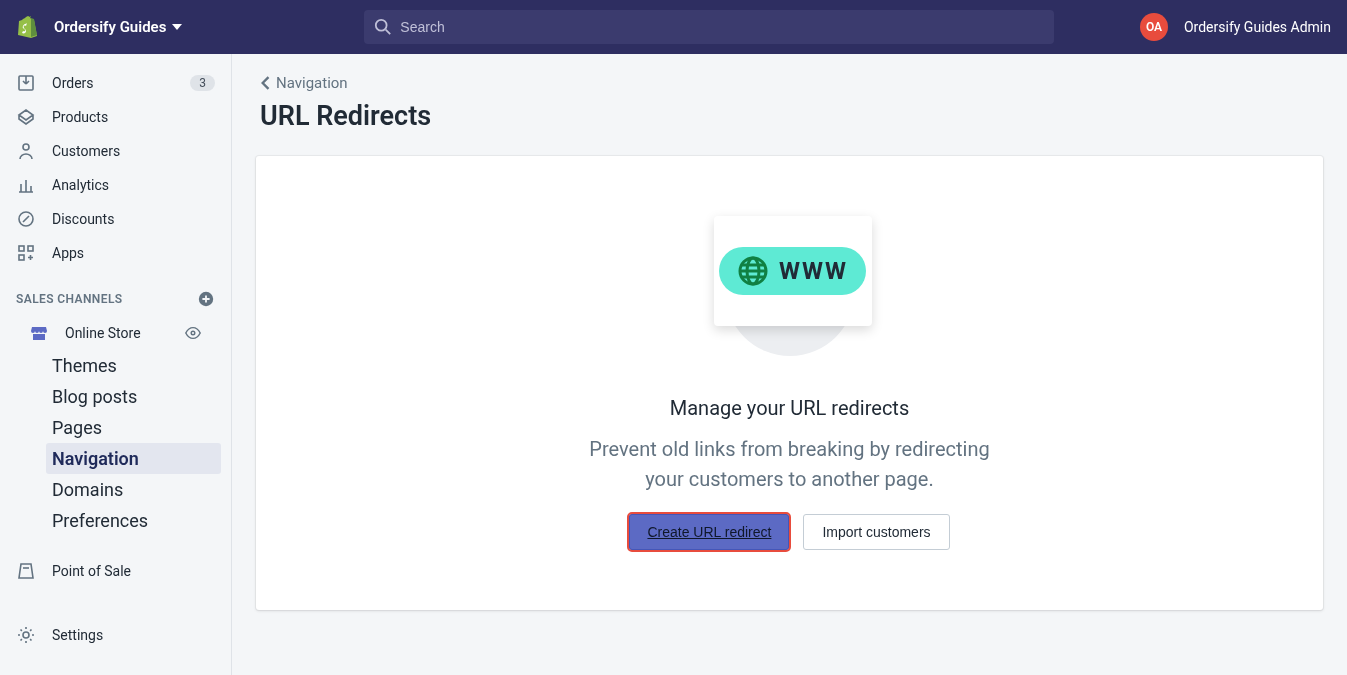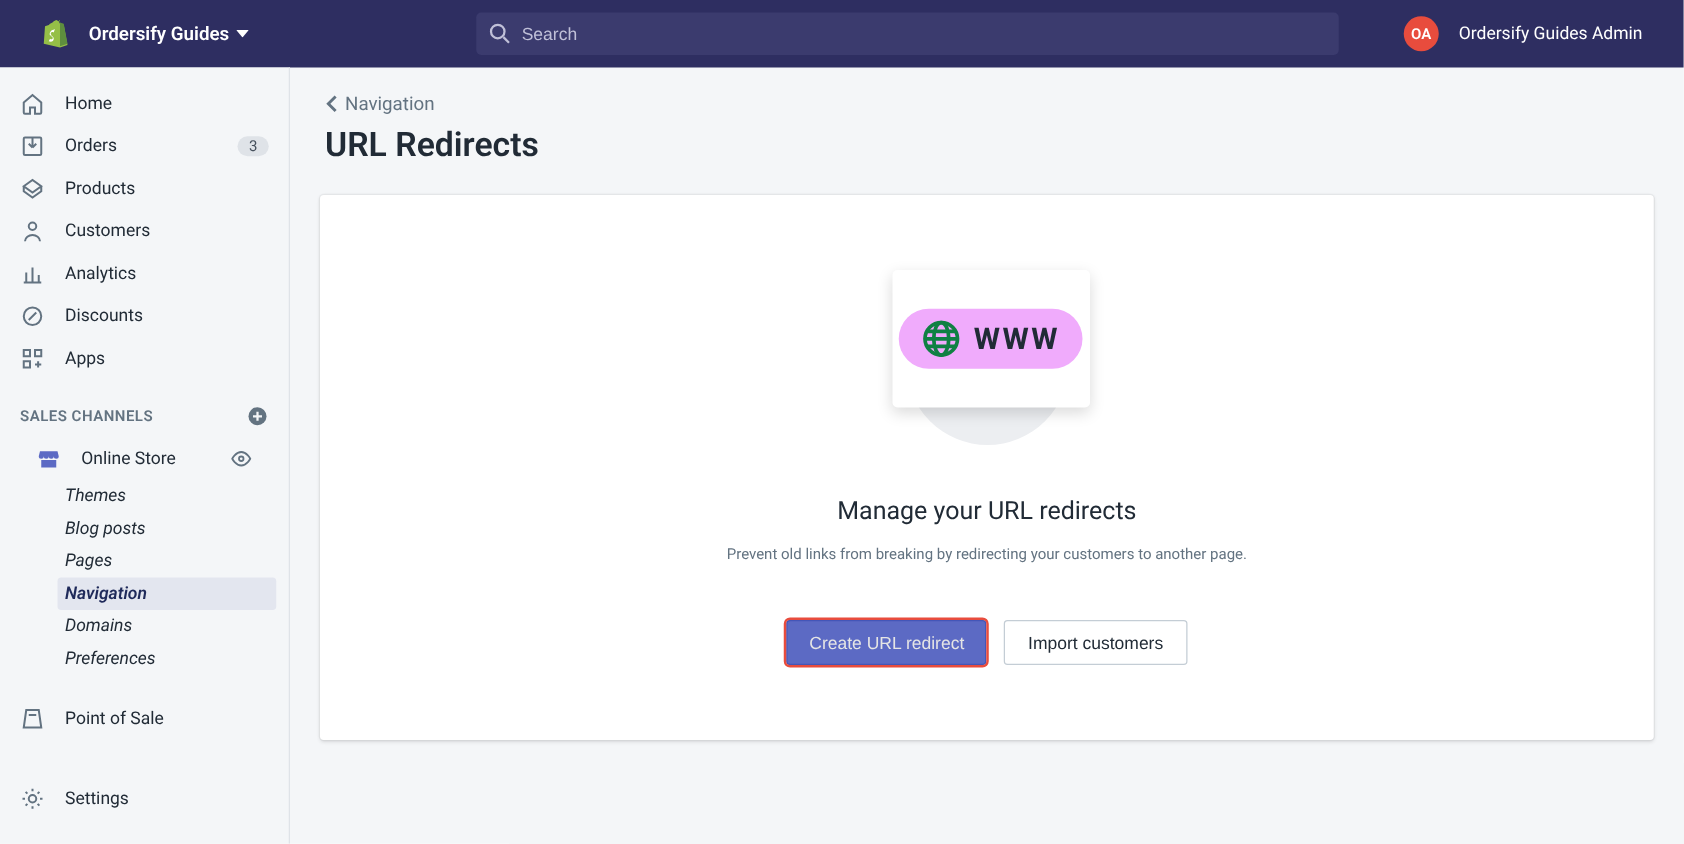--- a/index.html
+++ b/index.html
@@ -1,20 +1,20 @@
 <!DOCTYPE html>
 <html><head>
 <meta charset="utf-8">
 <style>
 * { margin: 0; padding: 0; box-sizing: border-box; }
 body { font-family: -apple-system, BlinkMacSystemFont, "Segoe UI", Roboto, sans-serif; background: #f4f6f8; color: #212b36; overflow: hidden; }
 .app { width: 1347px; height: 675px; display: flex; flex-direction: column; }
 
 
-.topbar { height: 54px; background: #2e2e61; display: flex; align-items: center; padding: 0 33px; gap: 12px; flex-shrink: 0; }
+.topbar { height: 54px; background: #2e2e61; display: flex; align-items: center; padding: 0 16px; gap: 12px; flex-shrink: 0; }
 .logo { width: 22px; height: 24px; }
 .store-name { color: #fff; font-weight: 600; font-size: 15px; margin-left: 4px; display: flex; align-items: center; gap: 6px; cursor: pointer; }
 .search-wrap { flex: 0 0 690px; margin-left: 170px; }
 .search { width: 100%; height: 34px; background: #3b3b6e; border: none; border-radius: 4px; color: #fff; padding: 0 12px 0 36px; font-size: 14px; outline: none; }
 .search::placeholder { color: #c0c0d8; }
 .search-ico { position: relative; }
 .search-ico svg { position: absolute; left: 10px; top: 8px; }
 .spacer { flex: 1; }
 .avatar { width: 28px; height: 28px; border-radius: 50%; background: #e84c3d; color: #fff; display: flex; align-items: center; justify-content: center; font-size: 12px; font-weight: 600; }
 .username { color: #fff; font-size: 14px; margin-left: 4px;}
@@ -27,42 +27,42 @@
 .sidebar::-webkit-scrollbar-thumb { background: #b0b0b0; border-radius: 0; }
 .nav { padding: 12px 0; }
 .nav-item { display: flex; align-items: center; padding: 7px 16px; font-size: 14px; color: #212b36; cursor: pointer; gap: 16px; }
 .nav-ico { width: 20px; height: 20px; color: #637381; flex-shrink: 0; display: flex; align-items: center; justify-content: center; }
 .nav-label { flex: 1; }
 .nav-badge { background: #dfe3e8; border-radius: 10px; padding: 1px 9px; font-size: 12px; color: #454f5b; }
 .section-head { display: flex; align-items: center; justify-content: space-between; padding: 20px 16px 8px; font-size: 12px; font-weight: 600; color: #637381; letter-spacing: 0.4px; }
 .plus-circle { width: 18px; height: 18px; color: #637381; cursor: pointer; }
 .eye-ico { width: 18px; height: 18px; color: #637381; cursor: pointer; }
 .sub-nav { padding-left: 52px; }
-.sub-item { padding: 5px 16px 5px 0; font-size: 14px; color: #212b36; cursor: pointer; border-radius: 3px; margin-right: 10px; font-style: italic; }
+.sub-item { padding: 5px 16px 5px 0; font-size: 18px; color: #212b36; cursor: pointer; border-radius: 3px; margin-right: 10px; }
 .sub-item.active { background: #e3e6ef; font-weight: 600; color: #1f2a5a; margin-left: -6px; padding-left: 6px; }
 .channels-item { display: flex; align-items: center; padding: 7px 29px; font-size: 14px; gap: 16px; cursor: pointer; }
 .channels-item .nav-ico.store { color: #5c6ac4; }
 .settings-row { display:flex; align-items:center; padding: 7px 16px; gap:16px; font-size:14px; cursor:pointer; margin-top: 30px;}
 
 
 .main { flex: 1; overflow-y: auto; padding: 20px 24px; }
 .breadcrumb { display: flex; align-items: center; gap: 6px; color: #637381; font-size: 15px; cursor: pointer; margin-bottom: 8px; padding-left: 4px;}
 .breadcrumb svg { width: 10px; height: 14px; }
 .page-title { font-size: 27px; font-weight: 600; color: #212b36; margin-bottom: 24px; padding-left: 4px; }
 .card { background: #fff; border-radius: 3px; box-shadow: 0 0 0 1px rgba(63,63,68,.05), 0 1px 3px rgba(63,63,68,.15); padding: 60px 40px; }
 .empty { display: flex; flex-direction: column; align-items: center; text-align: center; }
 .illus-wrap { position: relative; width: 160px; height: 150px; margin-bottom: 30px; }
 .illus-circle { position: absolute; width: 130px; height: 130px; border-radius: 50%; background: #eceef1; left: 15px; top: 10px; }
 .illus-card { position: absolute; width: 158px; height: 110px; background: #fff; border-radius: 4px; box-shadow: 0 4px 12px rgba(0,0,0,.15); left: 4px; top: 0; display: flex; align-items: center; justify-content: center; }
-.illus-pill { background: #f0abfc; border-radius: 28px; padding: 8px 18px; display: flex; align-items: center; gap: 10px; }
+.illus-pill { background: #5eead4; border-radius: 28px; padding: 8px 18px; display: flex; align-items: center; gap: 10px; }
 .illus-www { font-size: 24px; font-weight: 700; color: #212b36; letter-spacing: 2px; }
 .empty-title { font-size: 20px; font-weight: 400; color: #212b36; margin-bottom: 14px; }
-.empty-sub { font-size: 12px; color: #637381; max-width: 420px; line-height: 1.5; margin-bottom: 44px; }
+.empty-sub { font-size: 20px; color: #637381; max-width: 420px; line-height: 1.5; margin-bottom: 20px; }
 .btn-row { display: flex; gap: 14px; }
-.btn-primary { background: #5c6ac4; color: #e5e5e5; border: none; padding: 9px 18px; border-radius: 3px; font-size: 14px; cursor: pointer; outline: 2px solid #e84c3d; outline-offset: 0; box-shadow: inset 0 0 0 1px #4456b8; }
+.btn-primary { background: #5c6ac4; color: #0f172a; border: none; padding: 9px 18px; border-radius: 3px; font-size: 14px; cursor: pointer; outline: 2px solid #e84c3d; outline-offset: 0; box-shadow: inset 0 0 0 1px #4456b8; text-decoration: underline; }
 .btn-secondary { background: #fff; color: #212b36; border: 1px solid #c4cdd5; padding: 9px 18px; border-radius: 3px; font-size: 14px; cursor: pointer; }
 </style>
 </head>
 <body>
 
 <div class="app">
 
   <div class="topbar">
     <svg class="logo" viewBox="0 0 22 24">
         <path fill="#95bf47" d="M18 5l-3-1-1-2-2-1-2 1-1 1-2 1-1 1-3 1-1 14 13 3 6-2-3-16z"></path>
@@ -86,28 +86,20 @@
     <div class="avatar">
         <span>OA</span>
       </div>
     <div class="username">Ordersify Guides Admin</div>
   </div>
 
   <div class="body">
 
     <div class="sidebar">
       <div class="nav">
-        <div class="nav-item">
-          <span class="nav-ico">
-              <svg width="20" height="20" viewBox="0 0 20 20" fill="none" stroke="currentColor" stroke-width="1.6">
-                <path d="M3 9l7-6 7 6v8a1 1 0 01-1 1h-4v-5H8v5H4a1 1 0 01-1-1V9z"></path>
-              </svg>
-            </span>
-          <span class="nav-label">Home</span>
-        </div>
         <div class="nav-item">
           <span class="nav-ico">
               <svg width="20" height="20" viewBox="0 0 20 20" fill="none" stroke="currentColor" stroke-width="1.6">
                 <rect x="3" y="3" width="14" height="14" rx="1"></rect>
                 <path d="M10 3v8m0 0l-3-3m3 3l3-3"></path>
               </svg>
             </span>
           <span class="nav-label">Orders</span>
           <span class="nav-badge">3</span>
         </div>

